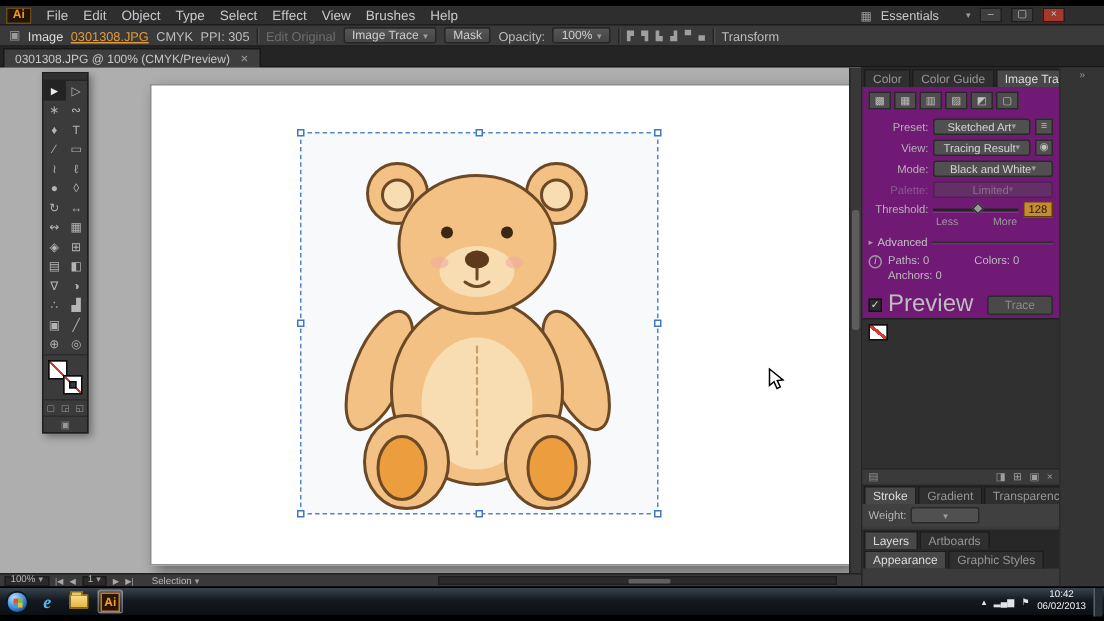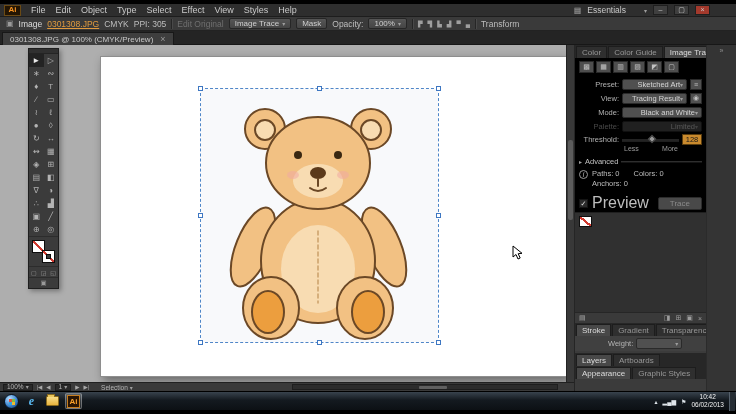--- a/index.html
+++ b/index.html
@@ -69,49 +69,49 @@
 
   .cursor { position:absolute; left:512px; top:200px; z-index:7; }
 
   
   .dock { position:absolute; left:574px; top:45px; width:162px; height:346px; background:#3b3b3b; border-left:1px solid #252525; color:#bdbdbd; }
   .dock-gutter { position:absolute; right:0; top:0; width:30px; height:100%; background:#343434; border-left:1px solid #2b2b2b; font-size:7px; color:#8f8f8f; text-align:center; padding-top:2px; }
   .dock-inner { margin-right:30px; }
   .pg-tabs { display:flex; align-items:flex-end; gap:1px; background:#272727; height:13px; padding-left:1px; }
   .pg-tab { height:12px; line-height:12px; padding:0 5px; font-size:8px; background:#2f2f2f; color:#979797; border:1px solid #1d1d1d; border-bottom:none; white-space:nowrap; }
   .pg-tab.active { background:#484848; color:#dcdcdc; }
-  .it-body { background:#000000; padding:3px 4px 0 4px; height:154px; }
+  .it-body { background:#701a75; padding:3px 4px 0 4px; height:154px; }
   .preset-icons { display:flex; gap:2px; margin-bottom:4px; }
   .preset-icon { width:15px; height:12px; background:#4e4e4e; border:1px solid #292929; display:flex; align-items:center; justify-content:center; font-size:7px; color:#c2c2c2; }
   .it-row { display:flex; align-items:center; gap:3px; height:14px; }
   .it-label { width:40px; text-align:right; font-size:7.5px; color:#b3b3b3; flex:none; }
-  .dd { flex:1; height:11px; background:#505050; border:1px solid #2a2a2a; border-radius:2px; display:flex; align-items:center; justify-content:flex-end; padding:0 3px; font-size:7.5px; color:#d5d5d5; min-width:0; }
+  .dd { flex:1; height:11px; background:#505050; border:1px solid #2a2a2a; border-radius:2px; display:flex; align-items:center; justify-content:center; padding:0 3px; font-size:7.5px; color:#d5d5d5; min-width:0; }
   .dd span:first-child { overflow:hidden; white-space:nowrap; }
   .sq-btn { width:12px; height:11px; background:#505050; border:1px solid #2a2a2a; display:flex; align-items:center; justify-content:center; font-size:7px; color:#c0c0c0; flex:none; }
   .dimmed { opacity:.4; }
   .slider { flex:1; position:relative; height:12px; }
   .slider-track { position:absolute; left:0; right:0; top:6px; height:2px; background:#232323; box-shadow:0 1px 0 rgba(255,255,255,.12); }
   .slider-thumb { position:absolute; left:47%; top:3px; width:6px; height:6px; background:#999; border:1px solid #2e2e2e; transform:rotate(45deg); }
   .val-box { width:20px; height:11px; flex:none; background:#c98a2e; border:1px solid #5c3e0e; color:#191919; font-size:7.5px; text-align:center; line-height:10px; }
   .lessmore { display:flex; justify-content:space-between; font-size:7px; color:#9b9b9b; padding-left:45px; padding-right:24px; height:9px; }
   .adv-row { display:flex; align-items:center; gap:3px; height:12px; margin-top:1px; font-size:7.5px; color:#c2c2c2; }
   .adv-line { flex:1; height:1px; background:#2e2e2e; box-shadow:0 1px 0 rgba(255,255,255,.08); }
   .info-area { display:flex; gap:4px; margin-top:2px; }
   .info-icon { width:9px; height:9px; border:1px solid #9a9a9a; border-radius:50%; color:#c5c5c5; font-size:6.5px; font-style:italic; display:flex; align-items:center; justify-content:center; flex:none; margin-top:1px; }
-  .info-line { font-size:7.5px; color:#bcbcbc; height:10px; display:flex; gap:14px; }
+  .info-line { font-size:7.5px; color:#bcbcbc; height:10px; display:flex; gap:30px; }
   .preview-row { display:flex; align-items:center; gap:4px; margin-top:5px; }
   .checkbox { width:9px; height:9px; background:#2b2b2b; border:1px solid #141414; color:#e0e0e0; font-size:7px; line-height:8px; text-align:center; }
   .trace-btn { margin-left:auto; padding:1px 11px; background:#494949; border:1px solid #2c2c2c; border-radius:2px; font-size:8px; color:#8b8b8b; }
   .sw-body { position:relative; background:#303030; height:100px; border-top:1px solid #1f1f1f; }
   .swatch { position:absolute; left:4px; top:3px; width:13px; height:11px; border:1px solid #0f0f0f; background:linear-gradient(to top right,#fff 42%,#d23b31 42%,#d23b31 58%,#fff 58%); }
   .sw-footer { height:11px; background:#3a3a3a; border-top:1px solid #262626; display:flex; align-items:center; gap:5px; padding:0 4px; font-size:7px; color:#9d9d9d; }
   .sw-footer .spacer { flex:1; }
   .stroke-body { display:flex; align-items:center; gap:3px; padding:2px 4px; height:15px; background:#404040; }
   .stroke-body .dd { flex:none; width:46px; }
-  .panel-label { font-size:7.5px; color:#b3b3b3;margin-left:29px; }
+  .panel-label { font-size:7.5px; color:#b3b3b3; }
   .dock-gap { height:2px; }
 
   
   .statusbar { position:absolute; left:0; top:382px; width:574px; height:9px; background:#3a3a3a; border-top:1px solid #212121; display:flex; align-items:center; gap:4px; padding:0 3px; font-size:6.5px; color:#b7b7b7; }
   .zoom-box, .ab-box { display:flex; align-items:center; gap:2px; background:#2a2a2a; border:1px solid #1c1c1c; height:7px; padding:0 3px; line-height:6px; }
   .nav-glyph { font-size:5.5px; color:#a8a8a8; }
   .status-label { margin-left:8px; display:flex; gap:2px; align-items:center; }
   .hscroll { position:absolute; left:292px; top:1px; width:266px; height:6px; background:#2c2c2c; border:1px solid #1e1e1e; }
   .hthumb { position:absolute; left:126px; top:1px; width:28px; height:3px; background:#606060; border-radius:1px; }
 
@@ -137,21 +137,21 @@
 
   <div class="menubar">
     <div class="ai-logo">Ai</div>
     <span class="menu-item">File</span>
     <span class="menu-item">Edit</span>
     <span class="menu-item">Object</span>
     <span class="menu-item">Type</span>
     <span class="menu-item">Select</span>
     <span class="menu-item">Effect</span>
     <span class="menu-item">View</span>
-    <span class="menu-item">Styles</span>
+    <span class="menu-item">Brushes</span>
     <span class="menu-item">Help</span>
     <div class="mb-right">
       <span class="mb-icon">▦</span>
       <span class="workspace">
         <span>Essentials</span>
         <span class="caret">▾</span>
       </span>
       <span class="winbtn">–</span>
       <span class="winbtn">▢</span>
       <span class="winbtn close">×</span>

